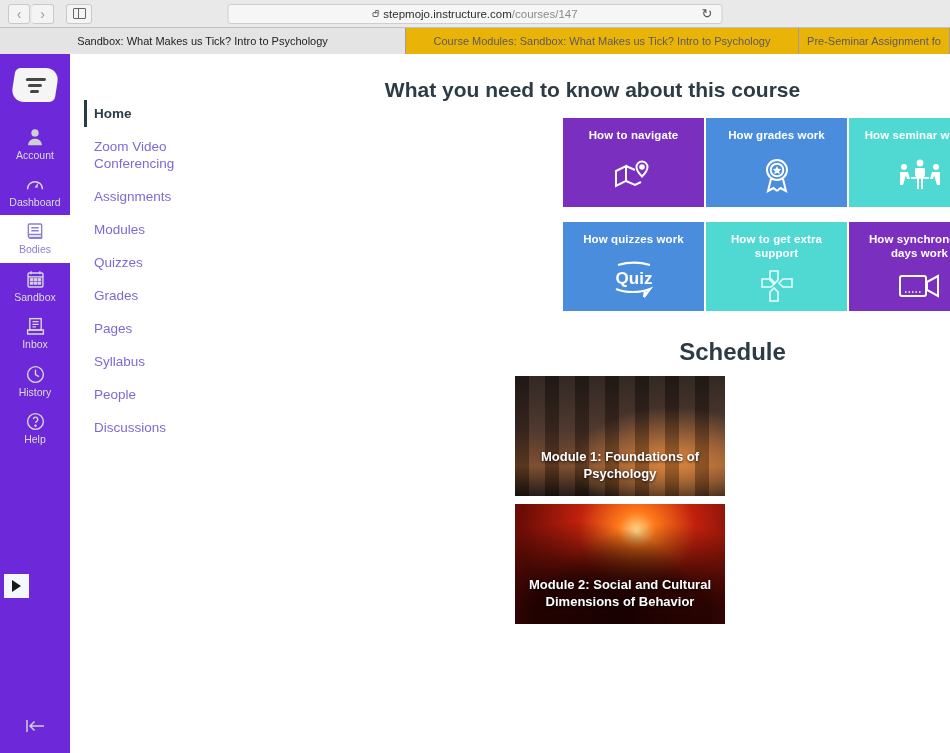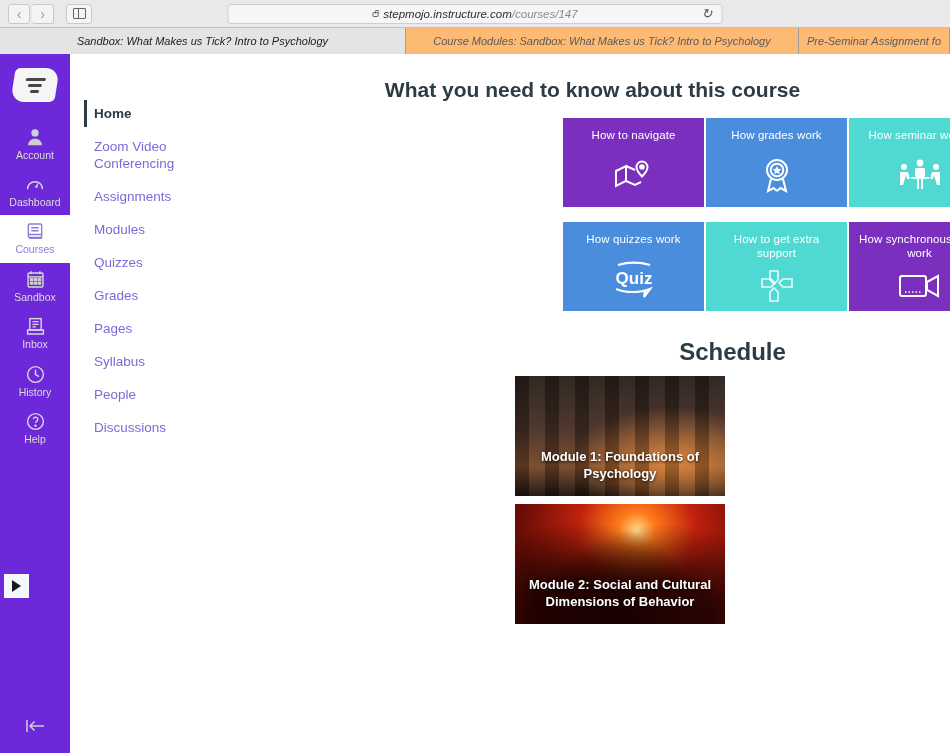--- a/index.html
+++ b/index.html
@@ -35,39 +35,39 @@
   }
   .sidebar-toggle-btn .glyph::after {
     content: ''; position: absolute; left: 4px; top: 0; bottom: 0;
     width: 1.3px; background: #666;
   }
   .url-bar {
     position: absolute; left: 50%; transform: translateX(-50%);
     width: 495px; height: 20px; background: #f6f6f6;
     border: 1px solid #cecece; border-radius: 3px;
     display: flex; align-items: center; justify-content: center;
-    font-size: 11.5px; color: #2e2e2e; font-style: italic;
+    font-size: 11.5px; color: #2e2e2e;
   }
   .lock-icon {
     width: 6px; height: 5px; border: 1.2px solid #666; border-radius: 1px;
     position: relative; margin-right: 5px; margin-top: 2px;
   }
   .lock-icon::before {
     content:''; position:absolute; left: 1px; top: -3.5px;
     width: 3.5px; height: 3.5px;
     border: 1.2px solid #666; border-bottom: none;
     border-radius: 2px 2px 0 0;
   }
   .url-path { color: #8a8a8a; }
   .reload-icon {
     position: absolute; right: 9px; font-size: 13px; color: #555;
   }
 
   
-  .tab-strip { height: 26px; display: flex; background: #fdba74; font-style: italic; }
+  .tab-strip { height: 26px; display: flex; background: #eab308; }
   .tab {
     display: flex; align-items: center; justify-content: center;
     font-size: 11px; color: #5b5b5b; border-right: 1px solid #9d9d9d;
     padding: 0 6px; overflow: hidden; white-space: nowrap;
   }
   .tab.active { background: #e4e4e4; color: #222; }
   .tab1 { width: 406px; }
   .tab2 { width: 393px; }
   .tab3 { flex: 1; }
 
@@ -146,21 +146,21 @@
   .cards-grid {
     display: flex; gap: 2px; padding: 0 52px 0 308px;
     margin-bottom: 15px;
   }
   .info-card {
     width: 141px; height: 89px; flex-shrink: 0;
     display: flex; flex-direction: column; align-items: center;
     padding-top: 10px; cursor: pointer;
   }
   .info-card .ic-label {
-    color: #fff; font-size: 11.5px; font-weight: normal;
+    color: #fff; font-size: 11.5px; font-weight: bold;
     text-align: center; line-height: 14px; padding: 0 8px;
     letter-spacing: .1px;
   }
   .info-card .ic-icon {
     flex: 1; display: flex; align-items: center; justify-content: flex-end;
     color: #fff;
   }
 
   .section-title {
     font-size: 24px; font-weight: bold; color: #2d3b45;
@@ -253,21 +253,21 @@
       </svg>
       <span class="gnav-label">Dashboard</span>
     </div>
 
     <div class="gnav-item active">
       <svg width="20" height="21" viewBox="0 0 24 24">
         <rect x="4" y="3" width="16" height="16" rx="1.4" fill="none" stroke="#8a7fd6" stroke-width="1.7"></rect>
         <path d="M7.5 7.5h9M7.5 11h9M4 15.5h16" stroke="#8a7fd6" stroke-width="1.7" fill="none"></path>
         <path d="M4 19h17.5l-1.5 2H5.5z" fill="#8a7fd6" stroke="none"></path>
       </svg>
-      <span class="gnav-label">Courses</span>
+      <span class="gnav-label">Bodies</span>
     </div>
 
     <div class="gnav-item">
       <svg width="21" height="21" viewBox="0 0 24 24">
         <rect x="3.5" y="4.5" width="17" height="16" rx="1.3" fill="none" stroke="#d8d8d8" stroke-width="1.6"></rect>
         <path d="M3.5 9h17" stroke="#d8d8d8" stroke-width="1.6"></path>
         <path d="M7 2.5v3.5M17 2.5v3.5" stroke="#d8d8d8" stroke-width="1.6"></path>
         <g fill="#d8d8d8">
           <rect x="6" y="11" width="3" height="2.4"></rect>
             <rect x="10.5" y="11" width="3" height="2.4"></rect>

